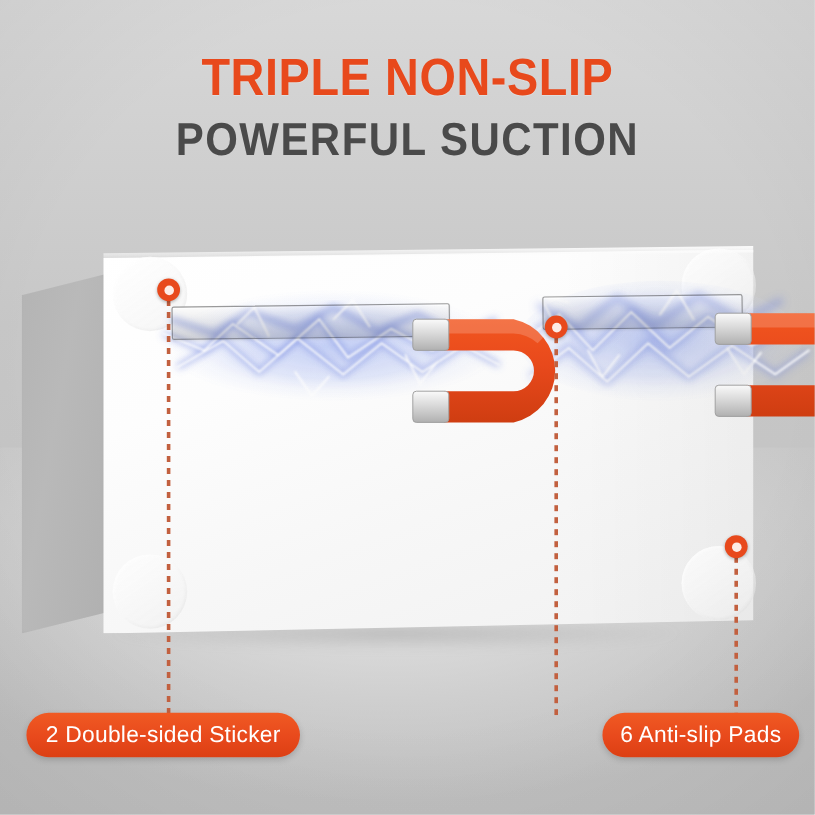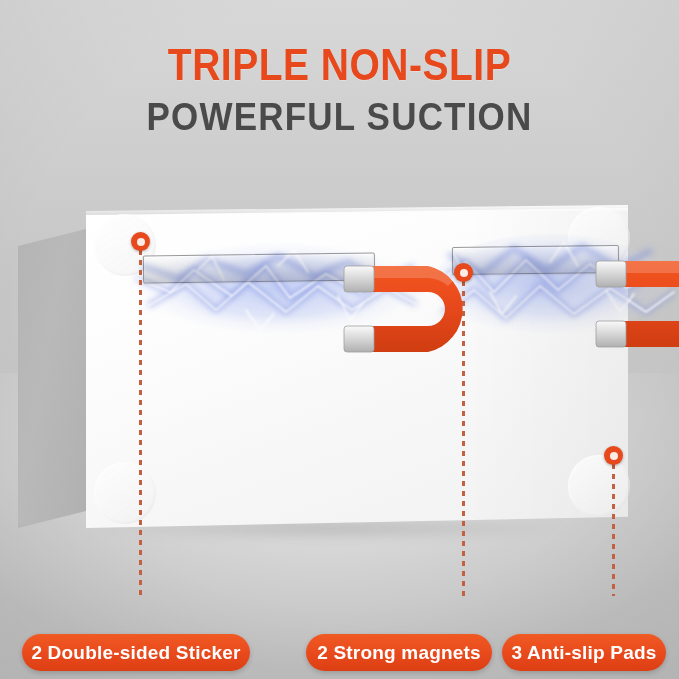--- a/index.html
+++ b/index.html
@@ -188,27 +188,26 @@
 
   
   .pill {
     position:absolute;
     display:flex; align-items:center; justify-content:center;
     height:37px;
     border-radius:19px;
     background:linear-gradient(to bottom, #f05a23 0%, #e8491c 55%, #dc3f13 100%);
     color:#ffffff;
     font-size:19px;
-    font-weight:bold;
+    font-weight:normal;
     letter-spacing:.2px;
     white-space:nowrap;
     box-shadow:0 2px 5px rgba(0,0,0,.18);
     z-index:28;
     padding:0 18px;
-    margin-top:40px;
   }
   .pill.p1 { left:22px;  top:594px; width:228px; }
   .pill.p2 { left:306px; top:594px; width:186px; }
   .pill.p3 { left:502px; top:594px; width:164px; }
 </style>
 </head>
 <body>
 
 <div id="stage">
 
@@ -340,17 +339,16 @@
 
   <div class="leader l1"></div>
   <div class="leader l2"></div>
   <div class="leader l3"></div>
 
   <div class="dot d1"></div>
   <div class="dot d2"></div>
   <div class="dot d3"></div>
 
   <div class="pill p1">2 Double-sided Sticker</div>
-  <div class="pill p2">2 Strong magnets</div>
-  <div class="pill p3">3 Anti-slip Pads</div>
+  <div class="pill p3">6 Anti-slip Pads</div>
 
   <div class="vignette"></div>
 </div>
 
 </body></html>

